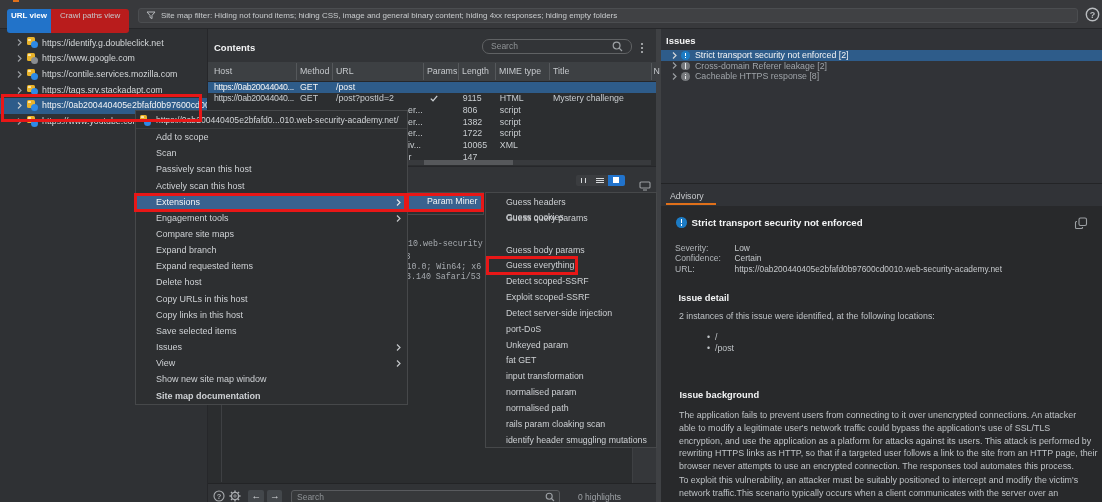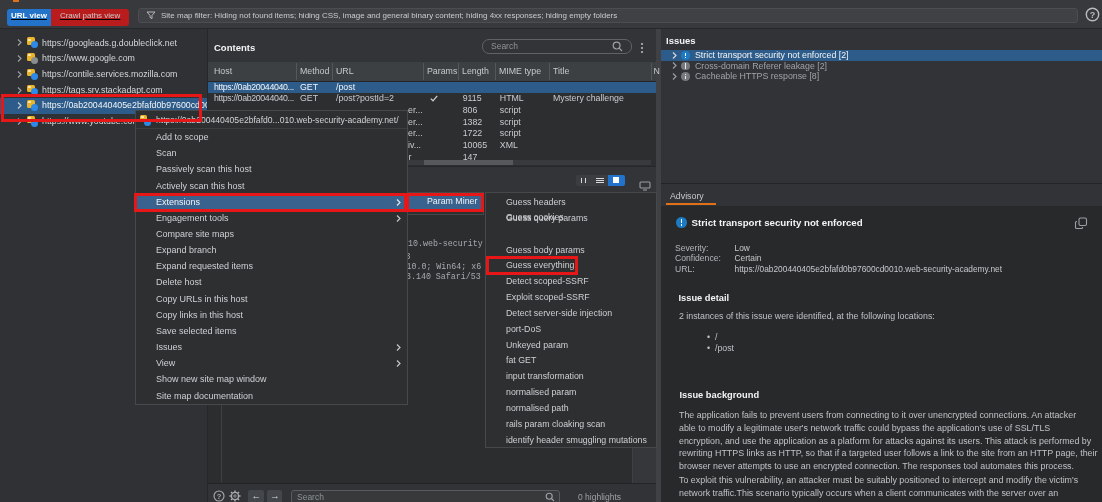--- a/index.html
+++ b/index.html
@@ -16,21 +16,21 @@
 <div class="abs" style="left:207px;top:29px;width:1px;height:473px;background:#26272a;z-index:0;"></div>
 <div class="abs" style="left:208px;top:29px;width:448px;height:473px;background:#323437;z-index:0;"></div>
 <div class="abs" style="left:208px;top:62px;width:448px;height:104px;background:#2c2e30;z-index:0;"></div>
 <div class="abs" style="left:208px;top:194px;width:448px;height:289px;background:#2b2d2f;z-index:0;"></div>
 <div class="abs" style="left:656px;top:29px;width:5px;height:473px;background:#3f4144;z-index:0;"></div>
 <div class="abs" style="left:661px;top:29px;width:441px;height:154px;background:#313337;z-index:0;"></div>
 <div class="abs" style="left:661px;top:183px;width:441px;height:23px;background:#313337;z-index:0;"></div>
 <div class="abs" style="left:661px;top:183px;width:441px;height:1px;background:#232426;z-index:0;"></div>
 <div class="abs" style="left:661px;top:206px;width:441px;height:296px;background:#28292b;z-index:0;"></div>
 <div class="abs" style="left:13px;top:0px;width:6px;height:2px;background:#e0701a;z-index:2;"></div>
-<div class="abs" style="left:7px;top:9px;height:17px;z-index:3;display:flex;text-decoration:underline;">
+<div class="abs" style="left:7px;top:9px;height:24px;z-index:3;display:flex;">
     <div style="background:#2273c9;border-radius:3px 0 0 3px;padding:0 4px;font-size:8px;font-weight:bold;color:#fff;line-height:13px;">URL view</div>
     <div style="background:#b91c1c;border-radius:0 3px 3px 0;padding:0 9px;font-size:8px;color:#c6c9cb;line-height:13px;">Crawl paths view</div>
   </div>
 <div class="abs" style="left:138px;top:8px;width:940px;height:15px;background:#404144;z-index:2;border-radius:3px;border:1px solid #4b4d50;box-sizing:border-box;"></div>
 <svg style="left:146px;top:11px;z-index:4" width="10" height="9" viewBox="0 0 10 9">
     <path d="M1 1h8l-3 3.4v3.2l-2 -1.2v-2z" fill="none" stroke="#b6b9bc" stroke-width="1"></path>
   </svg>
 <div class="txt" style="left:161px;top:9.5px;font-size:8.0px;line-height:12.0px;color:#c9ccce;font-weight:normal;z-index:4;">Site map filter: Hiding not found items; hiding CSS, image and general binary content; hiding 4xx responses; hiding empty folders</div>
 <svg style="left:1085px;top:7px;z-index:4" width="15" height="15" viewBox="0 0 15 15">
     <circle cx="7.5" cy="7.5" r="6.2" fill="none" stroke="#b9bcbf" stroke-width="1.4"></circle>
@@ -38,21 +38,21 @@
   </svg>
 <div class="abs" style="left:0px;top:98px;width:207px;height:15.5px;background:#2e5c8a;z-index:1;"></div>
 <svg style="left:17px;top:39.4px;z-index:4" width="5" height="7" viewBox="0 0 5 7">
     <path d="M1 0.5 L4 3.5 L1 6.5" fill="none" stroke="#9a9ea2" stroke-width="1.2"></path>
   </svg>
 <div class="abs" style="left:27px;top:37.4px;width:12px;height:11px;z-index:4;">
     <div style="position:absolute;left:0;top:0;width:7.5px;height:7.5px;background:#e9b32a;border-radius:1.5px;"></div>
     <div style="position:absolute;left:1.2px;top:1.2px;width:3px;height:2px;background:#f7e7b0;border-radius:0.5px;"></div>
     <div style="position:absolute;left:4.4px;top:3.8px;width:7px;height:7px;background:#2e8ae6;border-radius:50%;"></div>
   </div>
-<div class="txt" style="left:42px;top:36.5px;font-size:8.8px;line-height:12.8px;color:#d5d8da;font-weight:normal;z-index:5;max-width:165px;overflow:hidden;">https://googleads.g.doubleclick.net</div>
+<div class="txt" style="left:42px;top:36.5px;font-size:8.8px;line-height:12.8px;color:#d5d8da;font-weight:normal;z-index:5;max-width:165px;overflow:hidden;">https://identify.g.doubleclick.net</div>
 <svg style="left:17px;top:55.1px;z-index:4" width="5" height="7" viewBox="0 0 5 7">
     <path d="M1 0.5 L4 3.5 L1 6.5" fill="none" stroke="#9a9ea2" stroke-width="1.2"></path>
   </svg>
 <div class="abs" style="left:27px;top:53.1px;width:12px;height:11px;z-index:4;">
     <div style="position:absolute;left:0;top:0;width:7.5px;height:7.5px;background:#e9b32a;border-radius:1.5px;"></div>
     <div style="position:absolute;left:1.2px;top:1.2px;width:3px;height:2px;background:#f7e7b0;border-radius:0.5px;"></div>
     <div style="position:absolute;left:4.4px;top:3.8px;width:7px;height:7px;background:#8a8d90;border-radius:50%;"></div>
   </div>
 <div class="txt" style="left:42px;top:52.2px;font-size:8.8px;line-height:12.8px;color:#d5d8da;font-weight:normal;z-index:5;max-width:165px;overflow:hidden;">https://www.google.com</div>
 <svg style="left:17px;top:70.8px;z-index:4" width="5" height="7" viewBox="0 0 5 7">
@@ -289,21 +289,21 @@
 <div class="txt" style="left:156px;top:324.9px;font-size:9px;line-height:13px;color:#ced1d4;font-weight:normal;z-index:12;">Save selected items</div>
 <div class="txt" style="left:156px;top:341.0px;font-size:9px;line-height:13px;color:#ced1d4;font-weight:normal;z-index:12;">Issues</div>
 <svg style="left:396px;top:344.0px;z-index:12" width="5" height="7" viewBox="0 0 5 7">
     <path d="M1 0.5 L4 3.5 L1 6.5" fill="none" stroke="#c3c6c9" stroke-width="1.2"></path>
   </svg>
 <div class="txt" style="left:156px;top:357.2px;font-size:9px;line-height:13px;color:#ced1d4;font-weight:normal;z-index:12;">View</div>
 <svg style="left:396px;top:360.2px;z-index:12" width="5" height="7" viewBox="0 0 5 7">
     <path d="M1 0.5 L4 3.5 L1 6.5" fill="none" stroke="#c3c6c9" stroke-width="1.2"></path>
   </svg>
 <div class="txt" style="left:156px;top:373.3px;font-size:9px;line-height:13px;color:#ced1d4;font-weight:normal;z-index:12;">Show new site map window</div>
-<div class="txt" style="left:156px;top:389.5px;font-size:9px;line-height:13px;color:#ced1d4;font-weight:normal;z-index:12;">Site map documentation</div>
+<div class="txt" style="left:156px;top:389.5px;font-size:9px;line-height:13px;color:#ced1d4;font-weight:bold;z-index:12;">Site map documentation</div>
 <div class="abs" style="left:406.5px;top:191.6px;width:77.5px;height:23.2px;background:#2d2f31;z-index:13;border:1px solid #46484a;box-sizing:border-box;"></div>
 <div class="abs" style="left:408px;top:195px;width:74.5px;height:13.5px;background:#3a628f;z-index:14;"></div>
 <div class="txt" style="left:427px;top:195.4px;font-size:8.8px;line-height:12.8px;color:#f3f4f5;font-weight:normal;z-index:15;">Param Miner</div>
 <div class="abs" style="left:484.5px;top:192px;width:172.5px;height:256.3px;background:#2d2f31;z-index:13;border:1px solid #46484a;box-sizing:border-box;"></div>
 <div class="txt" style="left:506px;top:196.1px;font-size:8.8px;line-height:12.8px;color:#ced1d4;font-weight:normal;z-index:14;">Guess headers</div>
 <div class="txt" style="left:506px;top:211.9px;font-size:8.8px;line-height:12.8px;color:#ced1d4;font-weight:normal;z-index:14;">Guess query params</div>
 <div class="txt" style="left:506px;top:211px;font-size:8.8px;line-height:12.8px;color:#ced1d4;font-weight:normal;z-index:14;">Guess cookies</div>
 <div class="txt" style="left:506px;top:243.6px;font-size:8.8px;line-height:12.8px;color:#ced1d4;font-weight:normal;z-index:14;">Guess body params</div>
 <div class="txt" style="left:506px;top:259.4px;font-size:8.8px;line-height:12.8px;color:#ced1d4;font-weight:normal;z-index:14;">Guess everything!</div>
 <div class="txt" style="left:506px;top:275.3px;font-size:8.8px;line-height:12.8px;color:#ced1d4;font-weight:normal;z-index:14;">Detect scoped-SSRF</div>

